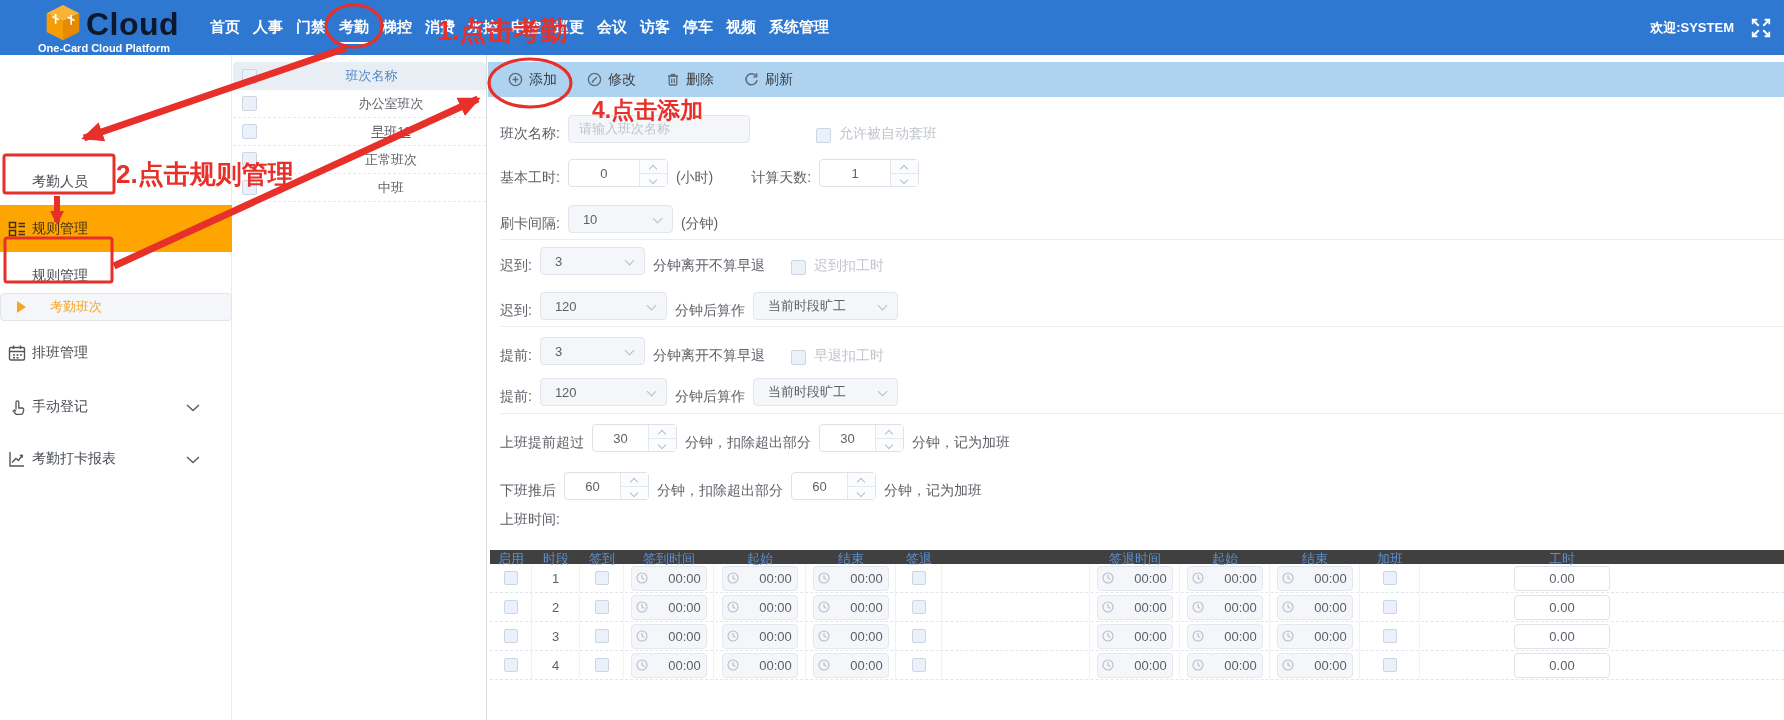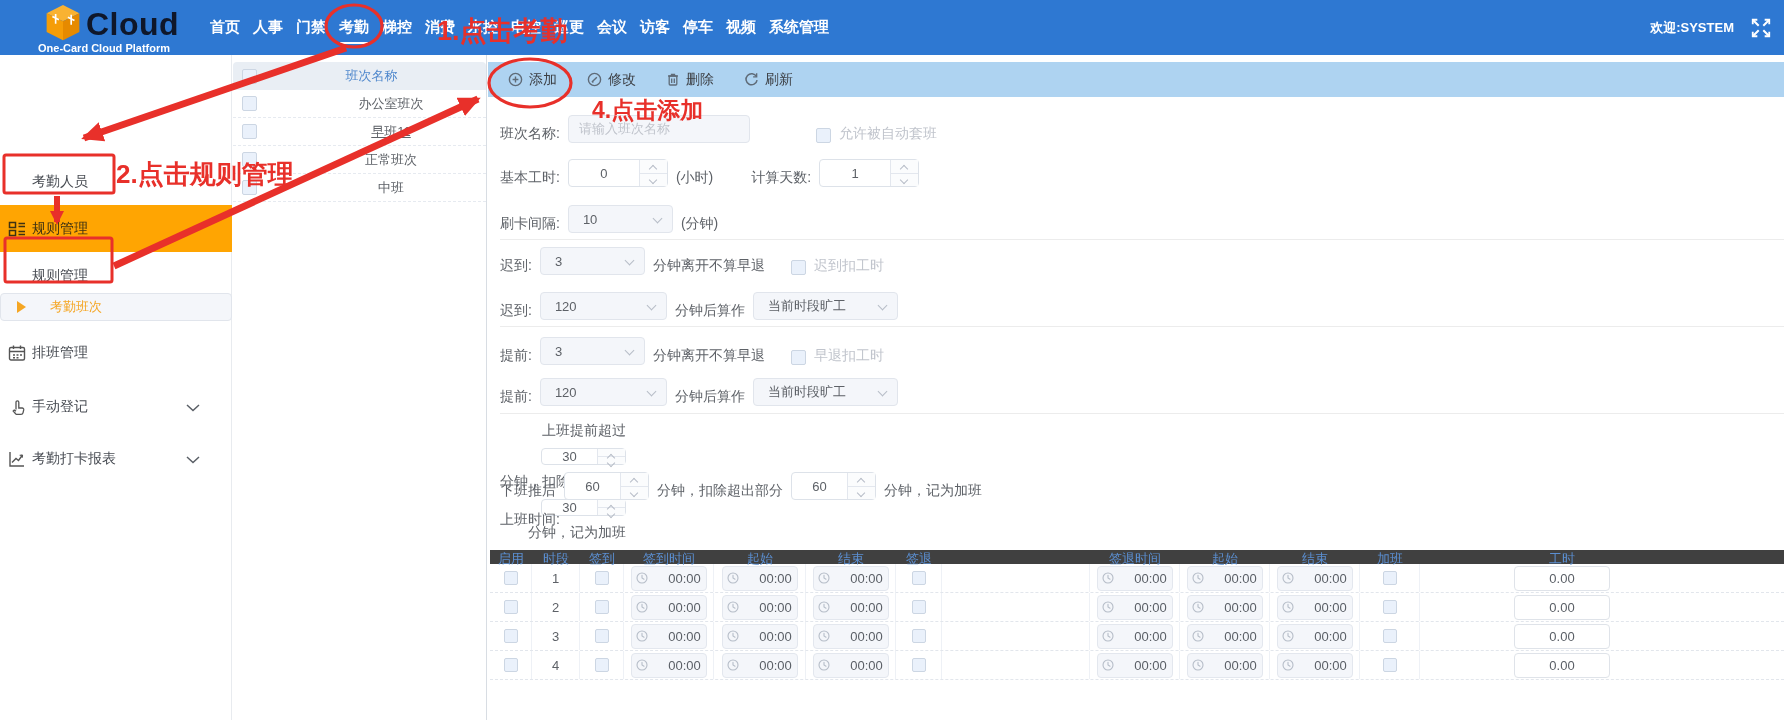--- a/index.html
+++ b/index.html
@@ -328,21 +328,21 @@
       </span>
       <span>分钟后算作</span>
       <span class="sel" style="width:145px">
         <span>当前时段旷工</span>
           <i class="car"></i>
       </span>
     </div>
 
     <div class="fsep" style="top:358px"></div>
 
-    <div class="form-row" style="left:12px; top:367px;flex-direction:column;">
+    <div class="form-row" style="left:12px; top:367px;">
       <span>上班提前超过</span>
       <span class="spin" style="width:85px">
         <span class="val">30</span>
         <span class="ctrl">
             <i class="up"></i>
             <i class="dn"></i>
           </span>
       </span>
       <span>分钟，扣除超出部分</span>
       <span class="spin" style="width:85px">

